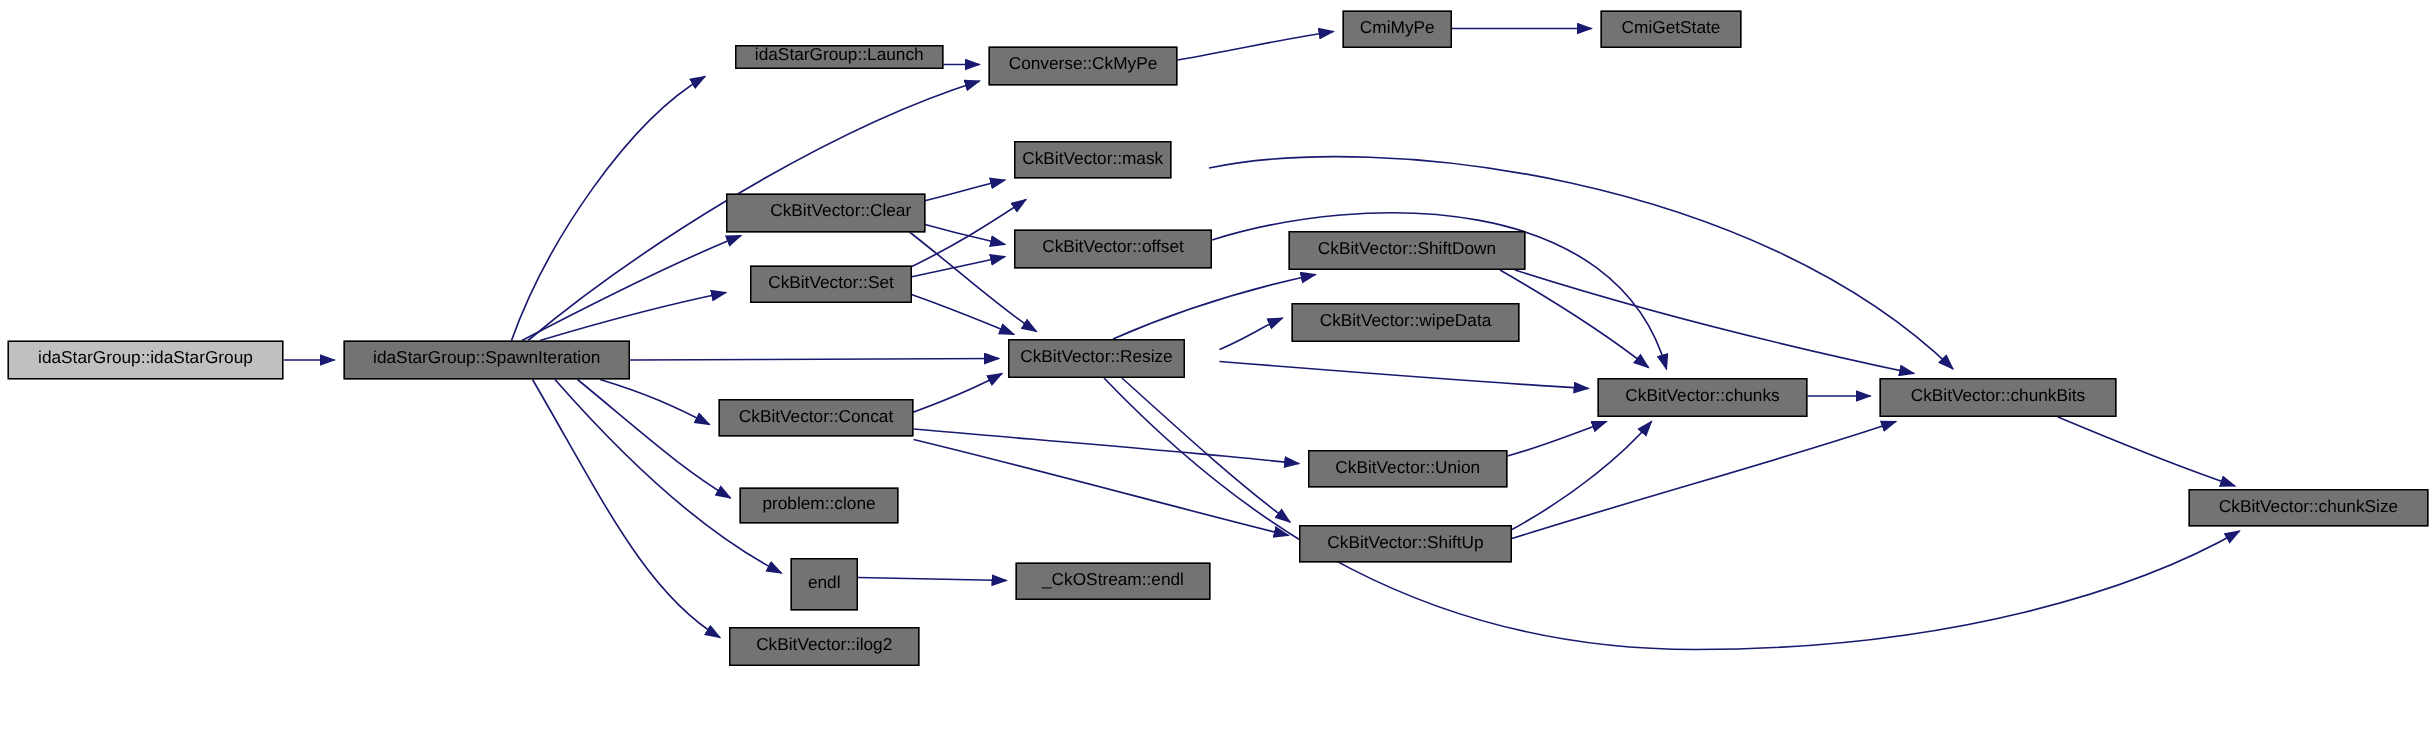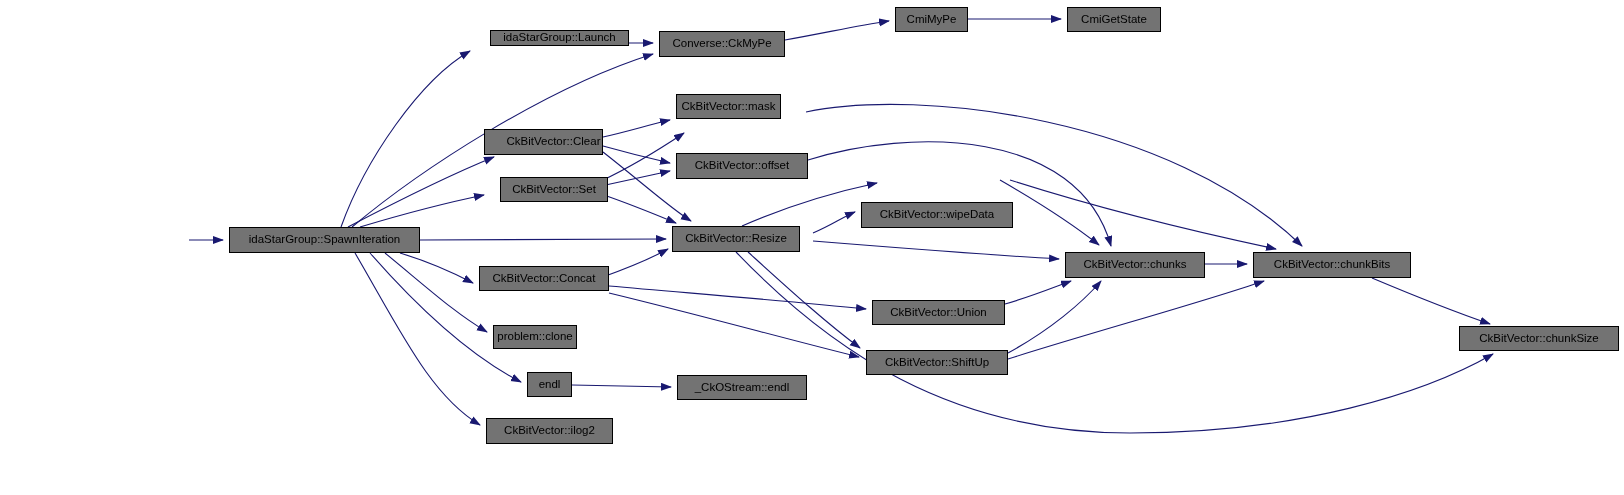--- a/index.html
+++ b/index.html
@@ -73,34 +73,36 @@
       <path d="M609,293 C700,315 790,340 859,357" fill="none" stroke="#191970" stroke-width="1.1" marker-end="url(#arrow)"></path>
       <path d="M1000,180 C1040,203 1075,226 1099,245" fill="none" stroke="#191970" stroke-width="1.1" marker-end="url(#arrow)"></path>
       <path d="M1010,180 C1110,212 1210,235 1276,249" fill="none" stroke="#191970" stroke-width="1.1" marker-end="url(#arrow)"></path>
       <path d="M1005,304 C1030,297 1052,288 1071,281" fill="none" stroke="#191970" stroke-width="1.1" marker-end="url(#arrow)"></path>
       <path d="M1008,353 C1050,330 1082,303 1101,281" fill="none" stroke="#191970" stroke-width="1.1" marker-end="url(#arrow)"></path>
       <path d="M1008,359 C1100,330 1200,303 1264,281" fill="none" stroke="#191970" stroke-width="1.1" marker-end="url(#arrow)"></path>
       <path d="M1205,264 L1247,264" fill="none" stroke="#191970" stroke-width="1.1" marker-end="url(#arrow)"></path>
       <path d="M1372,278 C1410,294 1455,312 1490,324" fill="none" stroke="#191970" stroke-width="1.1" marker-end="url(#arrow)"></path>
       <path d="M572,385 L671,387" fill="none" stroke="#191970" stroke-width="1.1" marker-end="url(#arrow)"></path>
     </svg>
+    <div class="node root" style="left: 5px; top: 227px; width: 184px; height: 26px;">idaStarGroup::idaStarGroup</div>
     <div class="node" style="left: 229px; top: 227px; width: 191px; height: 26px;">idaStarGroup::SpawnIteration</div>
     <div class="node" style="left: 474px; top: 30px; width: 139px; height: 16px; margin-left: 16px;">idaStarGroup::Launch</div>
     <div class="node" style="left: 659px; top: 31px; width: 126px; height: 26px;">Converse::CkMyPe</div>
     <div class="node" style="left: 895px; top: 7px; width: 73px; height: 25px;">CmiMyPe</div>
     <div class="node" style="left: 1067px; top: 7px; width: 94px; height: 25px;">CmiGetState</div>
     <div class="node" style="left: 676px; top: 94px; width: 105px; height: 25px;">CkBitVector::mask</div>
-    <div class="node" style="left: 484px; top: 129px; width: 119px; height: 26px; padding-left: 20px;">CkBitVector::Clear</div>
+    <div class="node" style="left: 484px; top: 129px; width: 133px; height: 26px; padding-left: 20px;">CkBitVector::Clear</div>
     <div class="node" style="left: 676px; top: 153px; width: 132px; height: 26px;">CkBitVector::offset</div>
     <div class="node" style="left: 488px; top: 177px; width: 108px; height: 25px; margin-left: 12px;">CkBitVector::Set</div>
+    <div class="node" style="left: 859px; top: 154px; width: 158px; height: 26px;">CkBitVector::ShiftDown</div>
     <div class="node" style="left: 861px; top: 202px; width: 152px; height: 26px;">CkBitVector::wipeData</div>
-    <div class="node" style="left: 672px; top: 226px; width: 128px; height: 26px;">CkBitVector::Resize</div>
+    <div class="node" style="left: 672px; top: 226px; width: 118px; height: 26px;">CkBitVector::Resize</div>
     <div class="node" style="left: 1065px; top: 252px; width: 140px; height: 26px;">CkBitVector::chunks</div>
     <div class="node" style="left: 1253px; top: 252px; width: 158px; height: 26px;">CkBitVector::chunkBits</div>
     <div class="node" style="left: 479px; top: 266px; width: 130px; height: 25px;">CkBitVector::Concat</div>
     <div class="node" style="left: 872px; top: 300px; width: 133px; height: 25px;">CkBitVector::Union</div>
-    <div class="node" style="left: 493px; top: 325px; width: 84px; height: 24px;">problem::clone</div>
+    <div class="node" style="left: 493px; top: 325px; width: 106px; height: 24px;">problem::clone</div>
     <div class="node" style="left: 866px; top: 350px; width: 142px; height: 25px;">CkBitVector::ShiftUp</div>
-    <div class="node" style="left: 527px; top: 372px; width: 45px; height: 25px;">endl</div>
+    <div class="node" style="left: 527px; top: 372px; width: 45px; height: 35px;">endl</div>
     <div class="node" style="left: 677px; top: 375px; width: 130px; height: 25px;">_CkOStream::endl</div>
     <div class="node" style="left: 486px; top: 418px; width: 127px; height: 26px;">CkBitVector::ilog2</div>
     <div class="node" style="left: 1459px; top: 326px; width: 160px; height: 25px;">CkBitVector::chunkSize</div>
   </div>
 
 </body></html>

